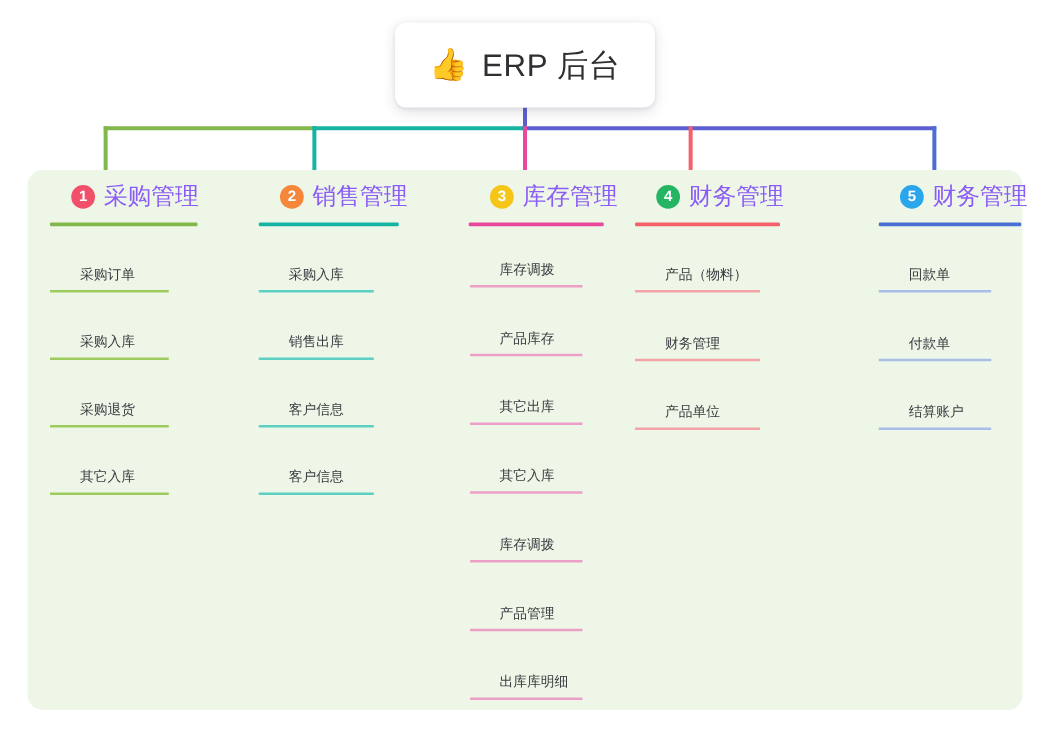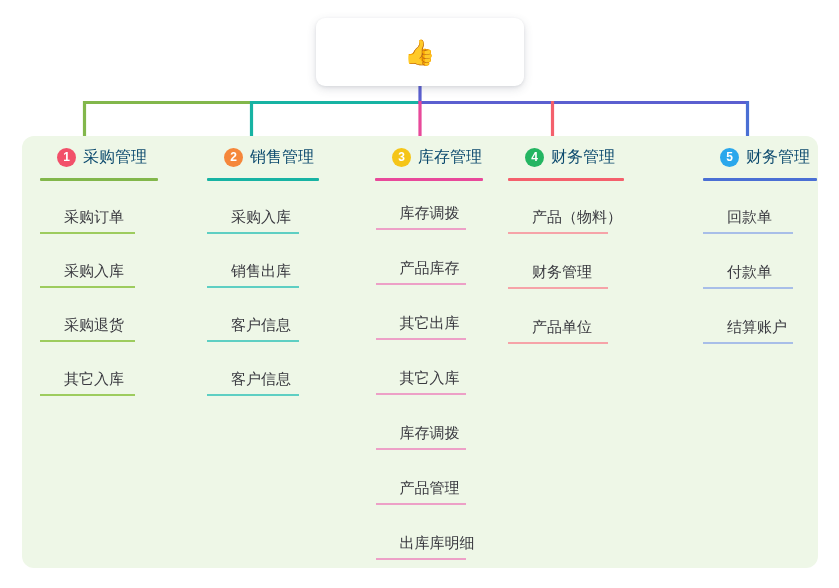--- a/index.html
+++ b/index.html
@@ -85,42 +85,42 @@
     height: 19px;
     border-radius: 50%;
     color: #ffffff;
     font-size: 12px;
     line-height: 19px;
     text-align: center;
     font-weight: bold;
     flex: none;
   }
   .col-title {
-    font-size: 16px;
-    color: #0c4a6e;
+    font-size: 19px;
+    color: #8b5cf6;
     white-space: nowrap;
   }
   .head-rule {
     position: absolute;
     left: 0;
     top: 32px;
     height: 3px;
     border-radius: 1px;
   }
 
   
   .leaf {
     position: absolute;
     height: 0;
   }
   .leaf-label {
     position: absolute;
     left: 24px;
     bottom: 5px;
-    font-size: 15px;
+    font-size: 11px;
     color: #3a3a40;
     white-space: nowrap;
   }
   .leaf-rule {
     position: absolute;
     left: 0;
     top: 0;
     height: 1.6px;
   }
 </style>
@@ -146,20 +146,21 @@
     <line id="w-drop-5" x1="747.5" y1="101" x2="747.5" y2="146" stroke="#4a6fd4" stroke-width="3.2"></line>
   <line x1="44.5" y1="180" x2="44.5" y2="394" stroke="#8cc152" stroke-width="1.8"></line>
       <line x1="211.5" y1="180" x2="211.5" y2="394" stroke="#3ec2b4" stroke-width="1.8"></line>
       <line x1="380" y1="180" x2="380" y2="558" stroke="#de6fa8" stroke-width="1.8"></line>
       <line x1="512.5" y1="180" x2="512.5" y2="342" stroke="#f08b92" stroke-width="1.8"></line>
       <line x1="707.5" y1="180" x2="707.5" y2="342" stroke="#8aa7e0" stroke-width="1.8"></line>
     </svg>
 
   <div class="root-card">
     <span class="root-emoji">👍</span>
+    <span class="root-title">ERP 后台</span>
   </div>
 
   <div class="panel"></div>
 
   <div id="cols">
       <div class="column" style="left: 40px;">
         <div class="col-head">
           <span class="badge" style="background: rgb(242, 80, 106);">1</span>
           <span class="col-title">采购管理</span>
         </div>

